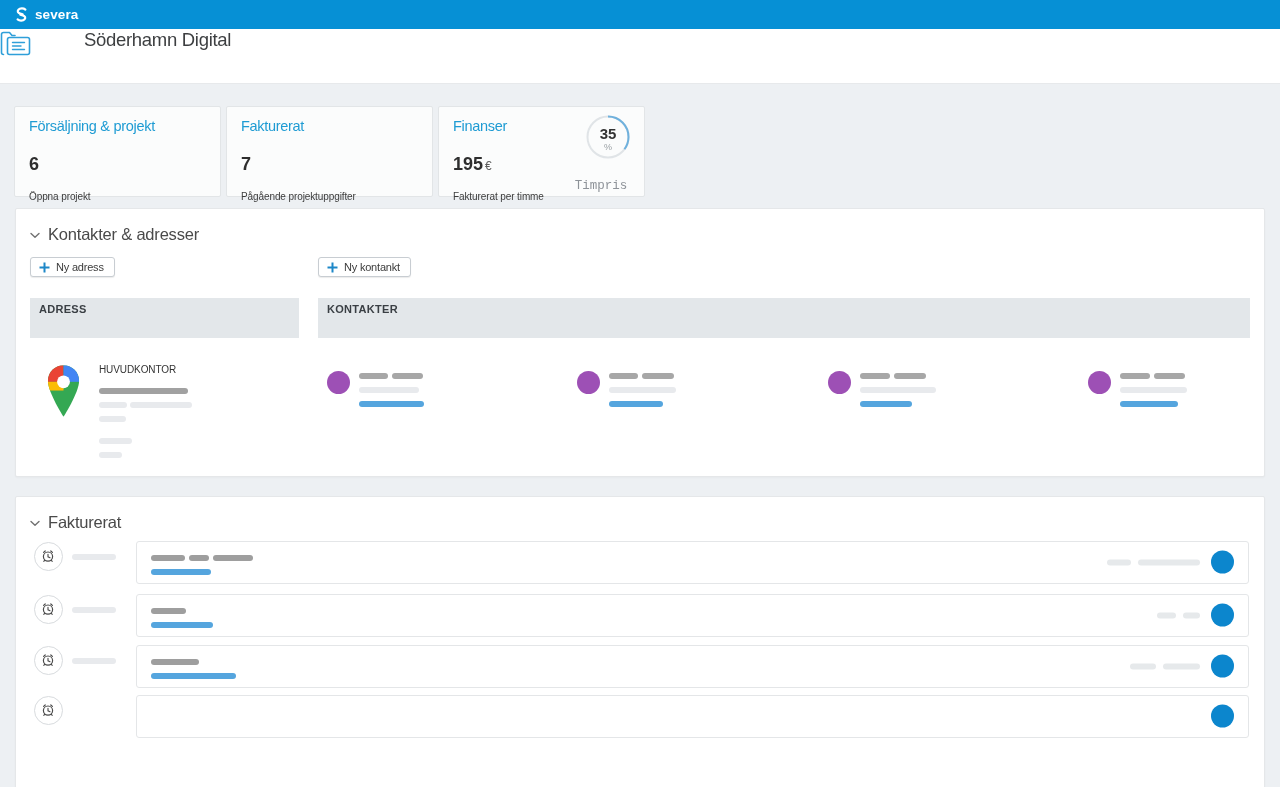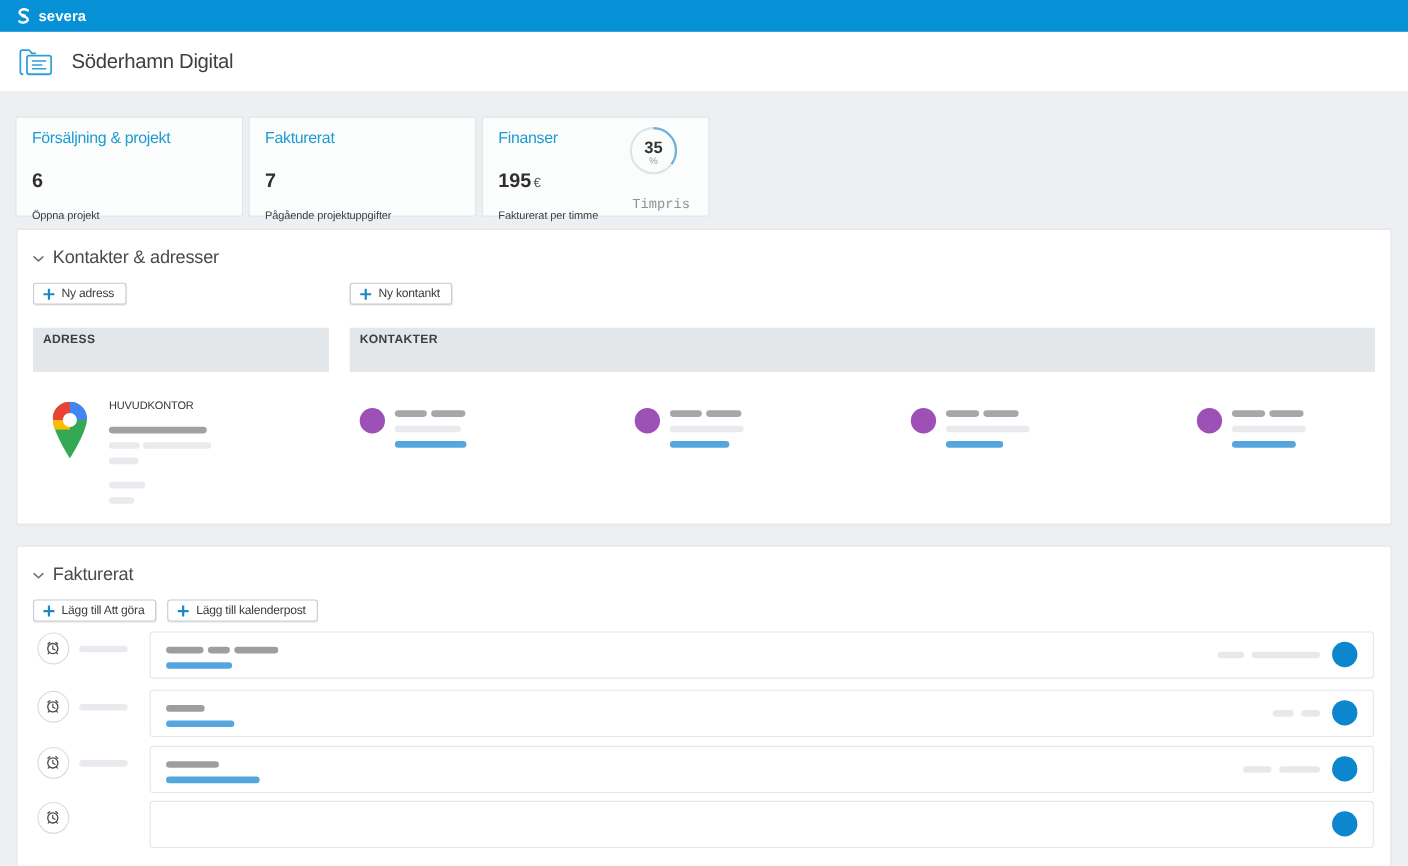--- a/index.html
+++ b/index.html
@@ -5,35 +5,35 @@
   * { margin:0; padding:0; box-sizing:border-box; }
   html,body { width:1280px; height:787px; overflow:hidden; }
   body { background:#edf0f3; font-family:"Liberation Sans", sans-serif; }
 
   
   .topbar { height:29px; background:#0690d5; display:flex; align-items:center; padding-left:13px; }
   .brand { display:flex; align-items:center; gap:5px; }
   .brand-text { color:#ffffff; font-size:13.5px; font-weight:700; letter-spacing:.1px; }
 
   
-  .pagehead { height:55px; background:#ffffff; display:flex; align-items:center; padding-left:17px; border-bottom:1px solid #e7e9eb; }
+  .pagehead { height:55px; background:#ffffff; display:flex; padding-left:0; border-bottom:1px solid #e7e9eb;gap:36px; }
   .pagehead .title { margin-left:15px; font-size:18.5px; letter-spacing:-0.3px; color:#3d3f41; }
 
   
   .tabs { display:flex; gap:5px; margin:16px 14px 0 14px; align-items:flex-start; }
   .tab { width:207px; height:91px; margin-top:6px; background:#fbfcfc; border:1px solid #e2e5e7; border-radius:2px; padding:11px 14px; position:relative; }
   .tab .t-label { font-size:14.5px; letter-spacing:-0.3px; color:#1e9bd3; }
   .tab .t-value { margin-top:20px; font-size:18px; font-weight:700; color:#2e2e2e; }
   .tab .t-value .t-unit { font-size:12px; font-weight:400; color:#5c5c5c; margin-left:2px; }
   .tab .t-caption { margin-top:16px; font-size:10px; letter-spacing:-0.1px; color:#3d3d3d; }
   .tab.active { width:208px; height:104px; margin-top:0; background:#0b83c8; border:none; border-radius:4px; box-shadow:0 1px 5px rgba(0,40,70,.35); padding:17px 14px; }
   .tab.active .t-label { color:#ffffff; font-size:14.5px; letter-spacing:-0.2px; }
   .tab.active .t-primary { margin-top:20px; font-size:15.5px; font-weight:700; color:#ffffff; }
   .tab.active .t-secondary { margin-top:4px; font-size:11px; color:rgba(255,255,255,.85); }
-  .gauge-wrap { position:absolute; top:7px; right:13px; width:60px; text-align:left; }
+  .gauge-wrap { position:absolute; top:7px; right:13px; width:60px; text-align:right; }
   .gauge-caption { position:absolute; right:13px; top:72px; width:60px; text-align:center; font-size:12.5px; color:#8d9298;font-family:Liberation Mono, monospace; }
 
   
   .section { margin:11px 15px 0 15px; background:#ffffff; border:1px solid #e5e7e9; border-radius:2px; padding:16px 14px; box-shadow:0 1px 2px rgba(0,0,0,.03); }
   .section.contacts { height:269px; }
   .section.activities { margin-top:19px; height:520px; }
   .sec-head { display:flex; align-items:center; height:19px; }
   .sec-head .chev { margin-top:2px; }
   .sec-head .sec-title { margin-left:8px; font-size:16.5px; letter-spacing:-0.2px; color:#4a4a4a; }
   .btn-row { margin-top:13px; height:20px; }
@@ -268,34 +268,20 @@
   </div>
 </div>
 
 <div class="section activities">
   <div class="sec-head">
     <svg class="chev" width="10" height="7" viewBox="0 0 10 7">
         <use href="#chev-glyph"></use>
       </svg>
     <div class="sec-title">Fakturerat</div>
   </div>
-  <div class="btn-row" style="display:flex; gap:10px;">
-    <button class="btn">
-      <svg width="11" height="11" viewBox="0 0 11 11">
-          <path d="M5.5 0.5 L5.5 10.5 M0.5 5.5 L10.5 5.5" stroke="#1d87c8" stroke-width="2"></path>
-        </svg>
-      <span>Lägg till Att göra</span>
-    </button>
-    <button class="btn">
-      <svg width="11" height="11" viewBox="0 0 11 11">
-          <path d="M5.5 0.5 L5.5 10.5 M0.5 5.5 L10.5 5.5" stroke="#1d87c8" stroke-width="2"></path>
-        </svg>
-      <span>Lägg till kalenderpost</span>
-    </button>
-  </div>
   <div class="act-rows" id="act-rows">
       <div class="act-row">
         <div class="clock-circle">
           <svg width="14" height="14" viewBox="0 0 14 14">
             <use href="#alarm-glyph"></use>
           </svg>
         </div>
         <div class="row-left-bar bar" style="width:44px"></div>
         <div class="act-card">
           <div class="ac-left">

